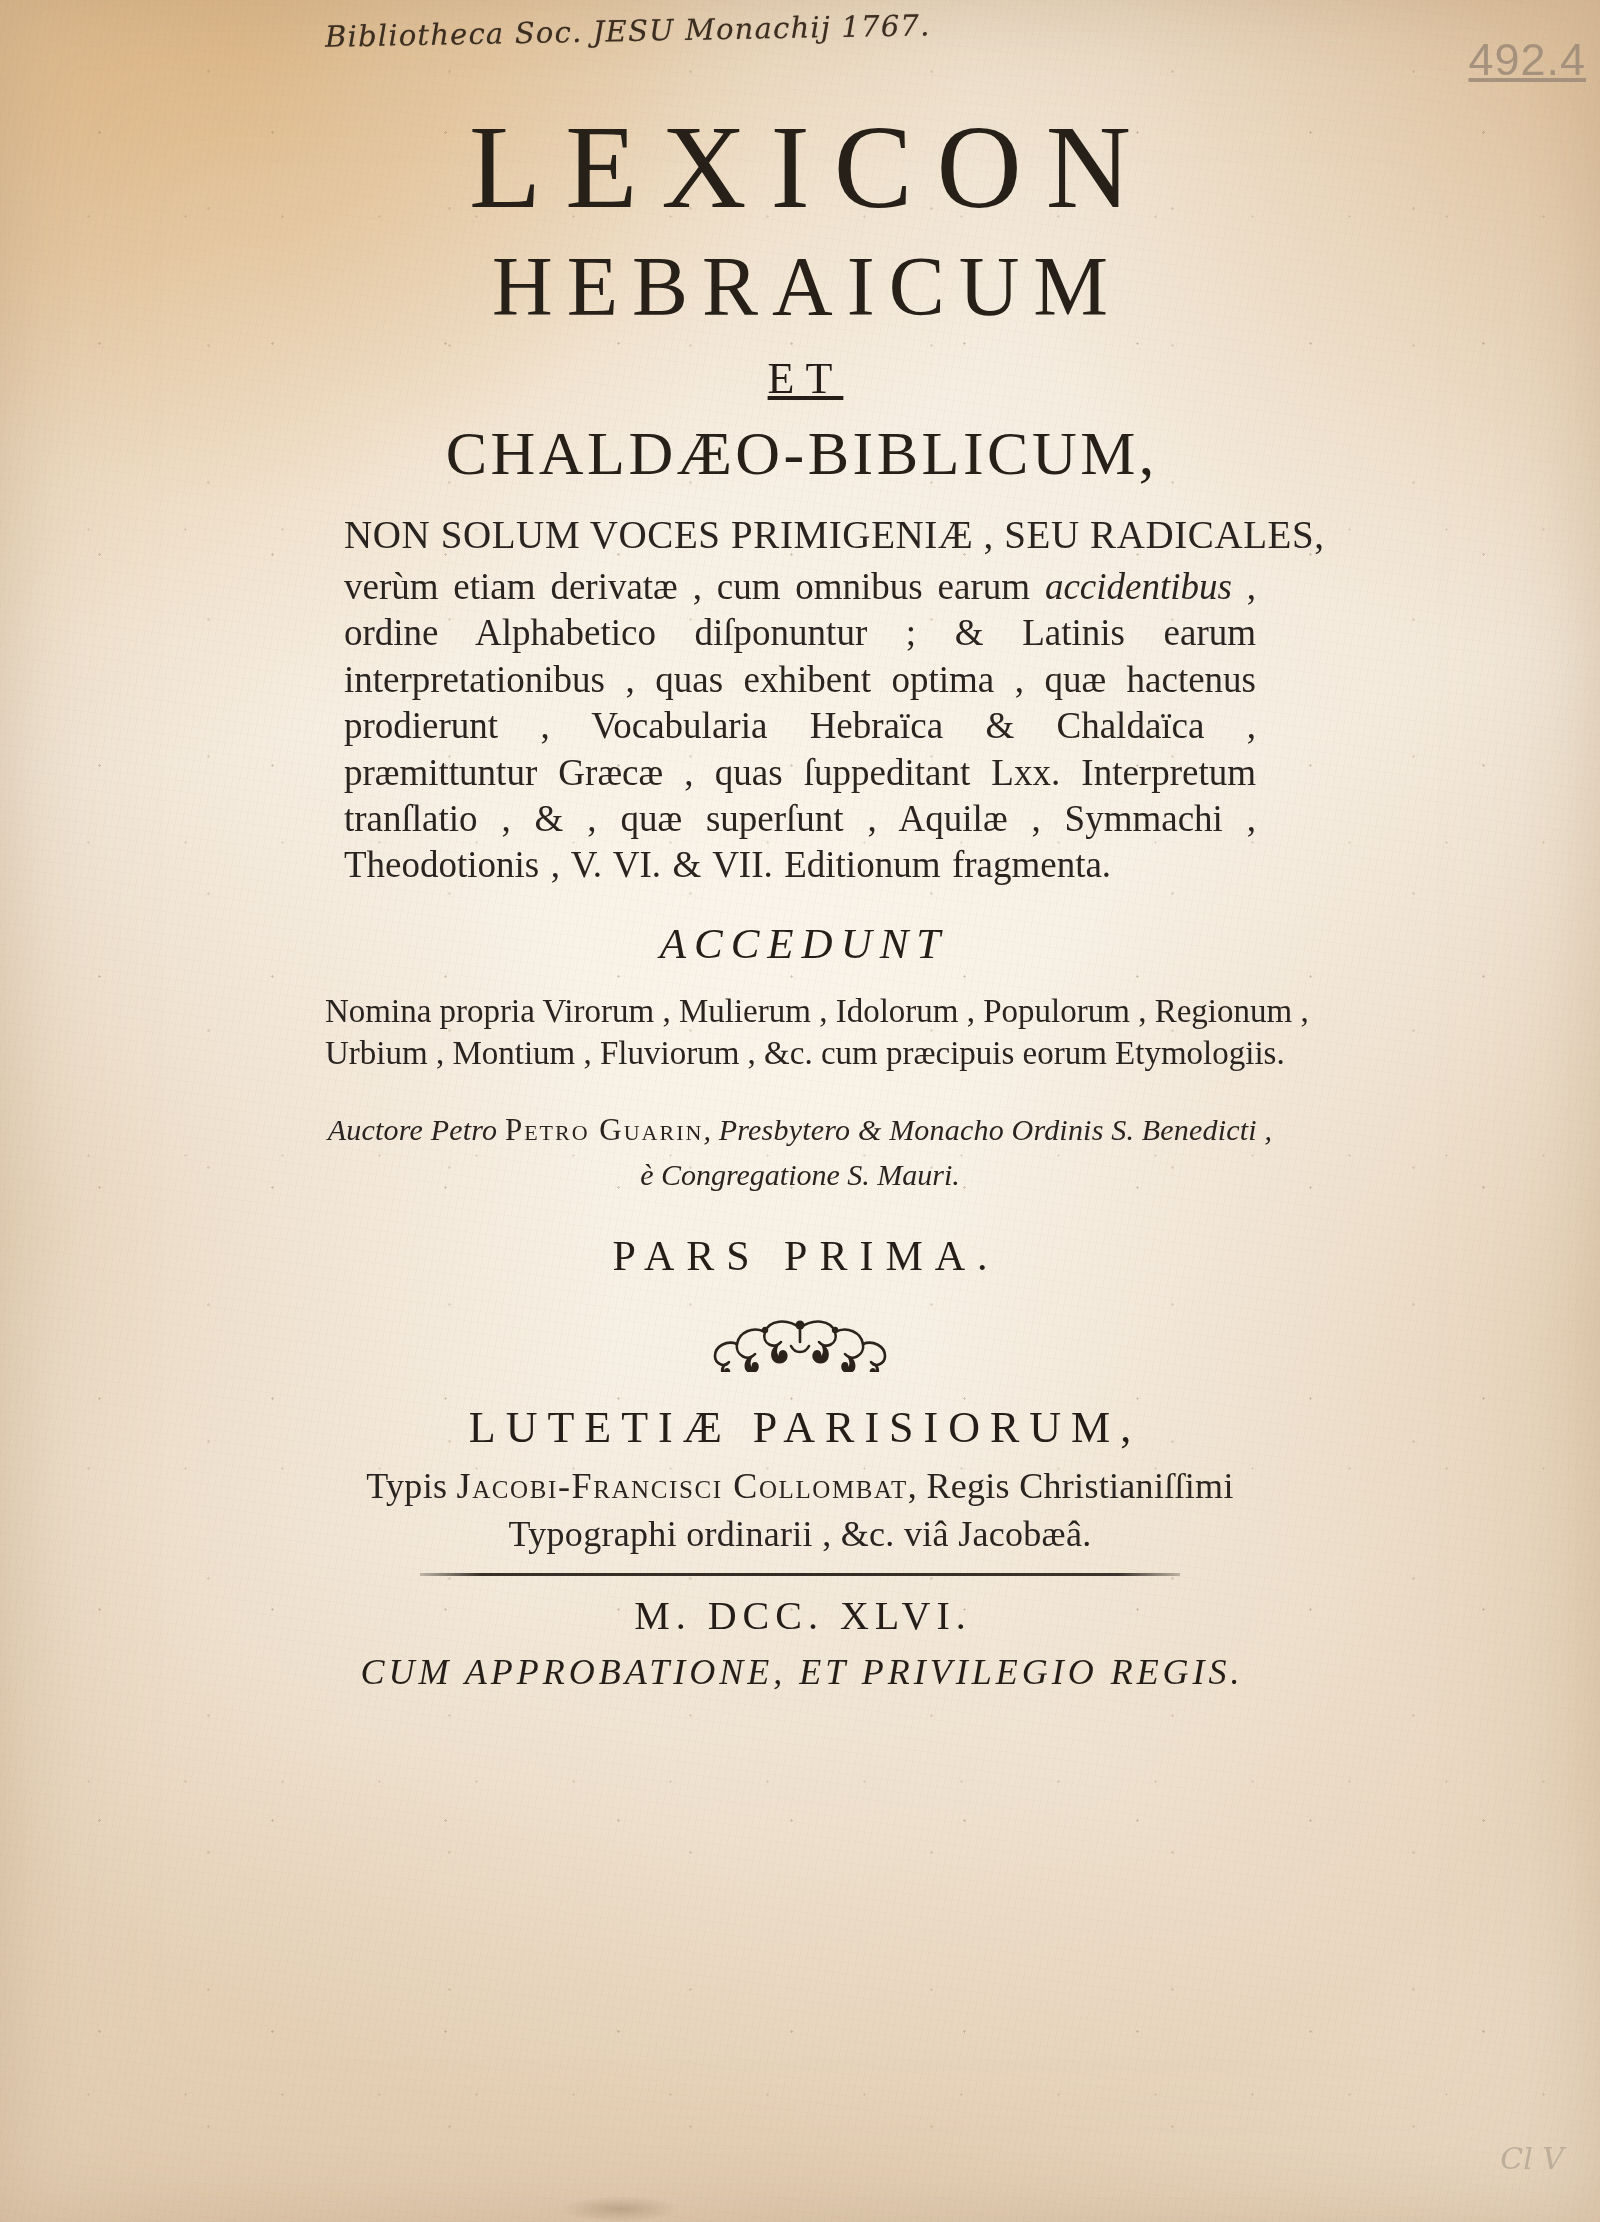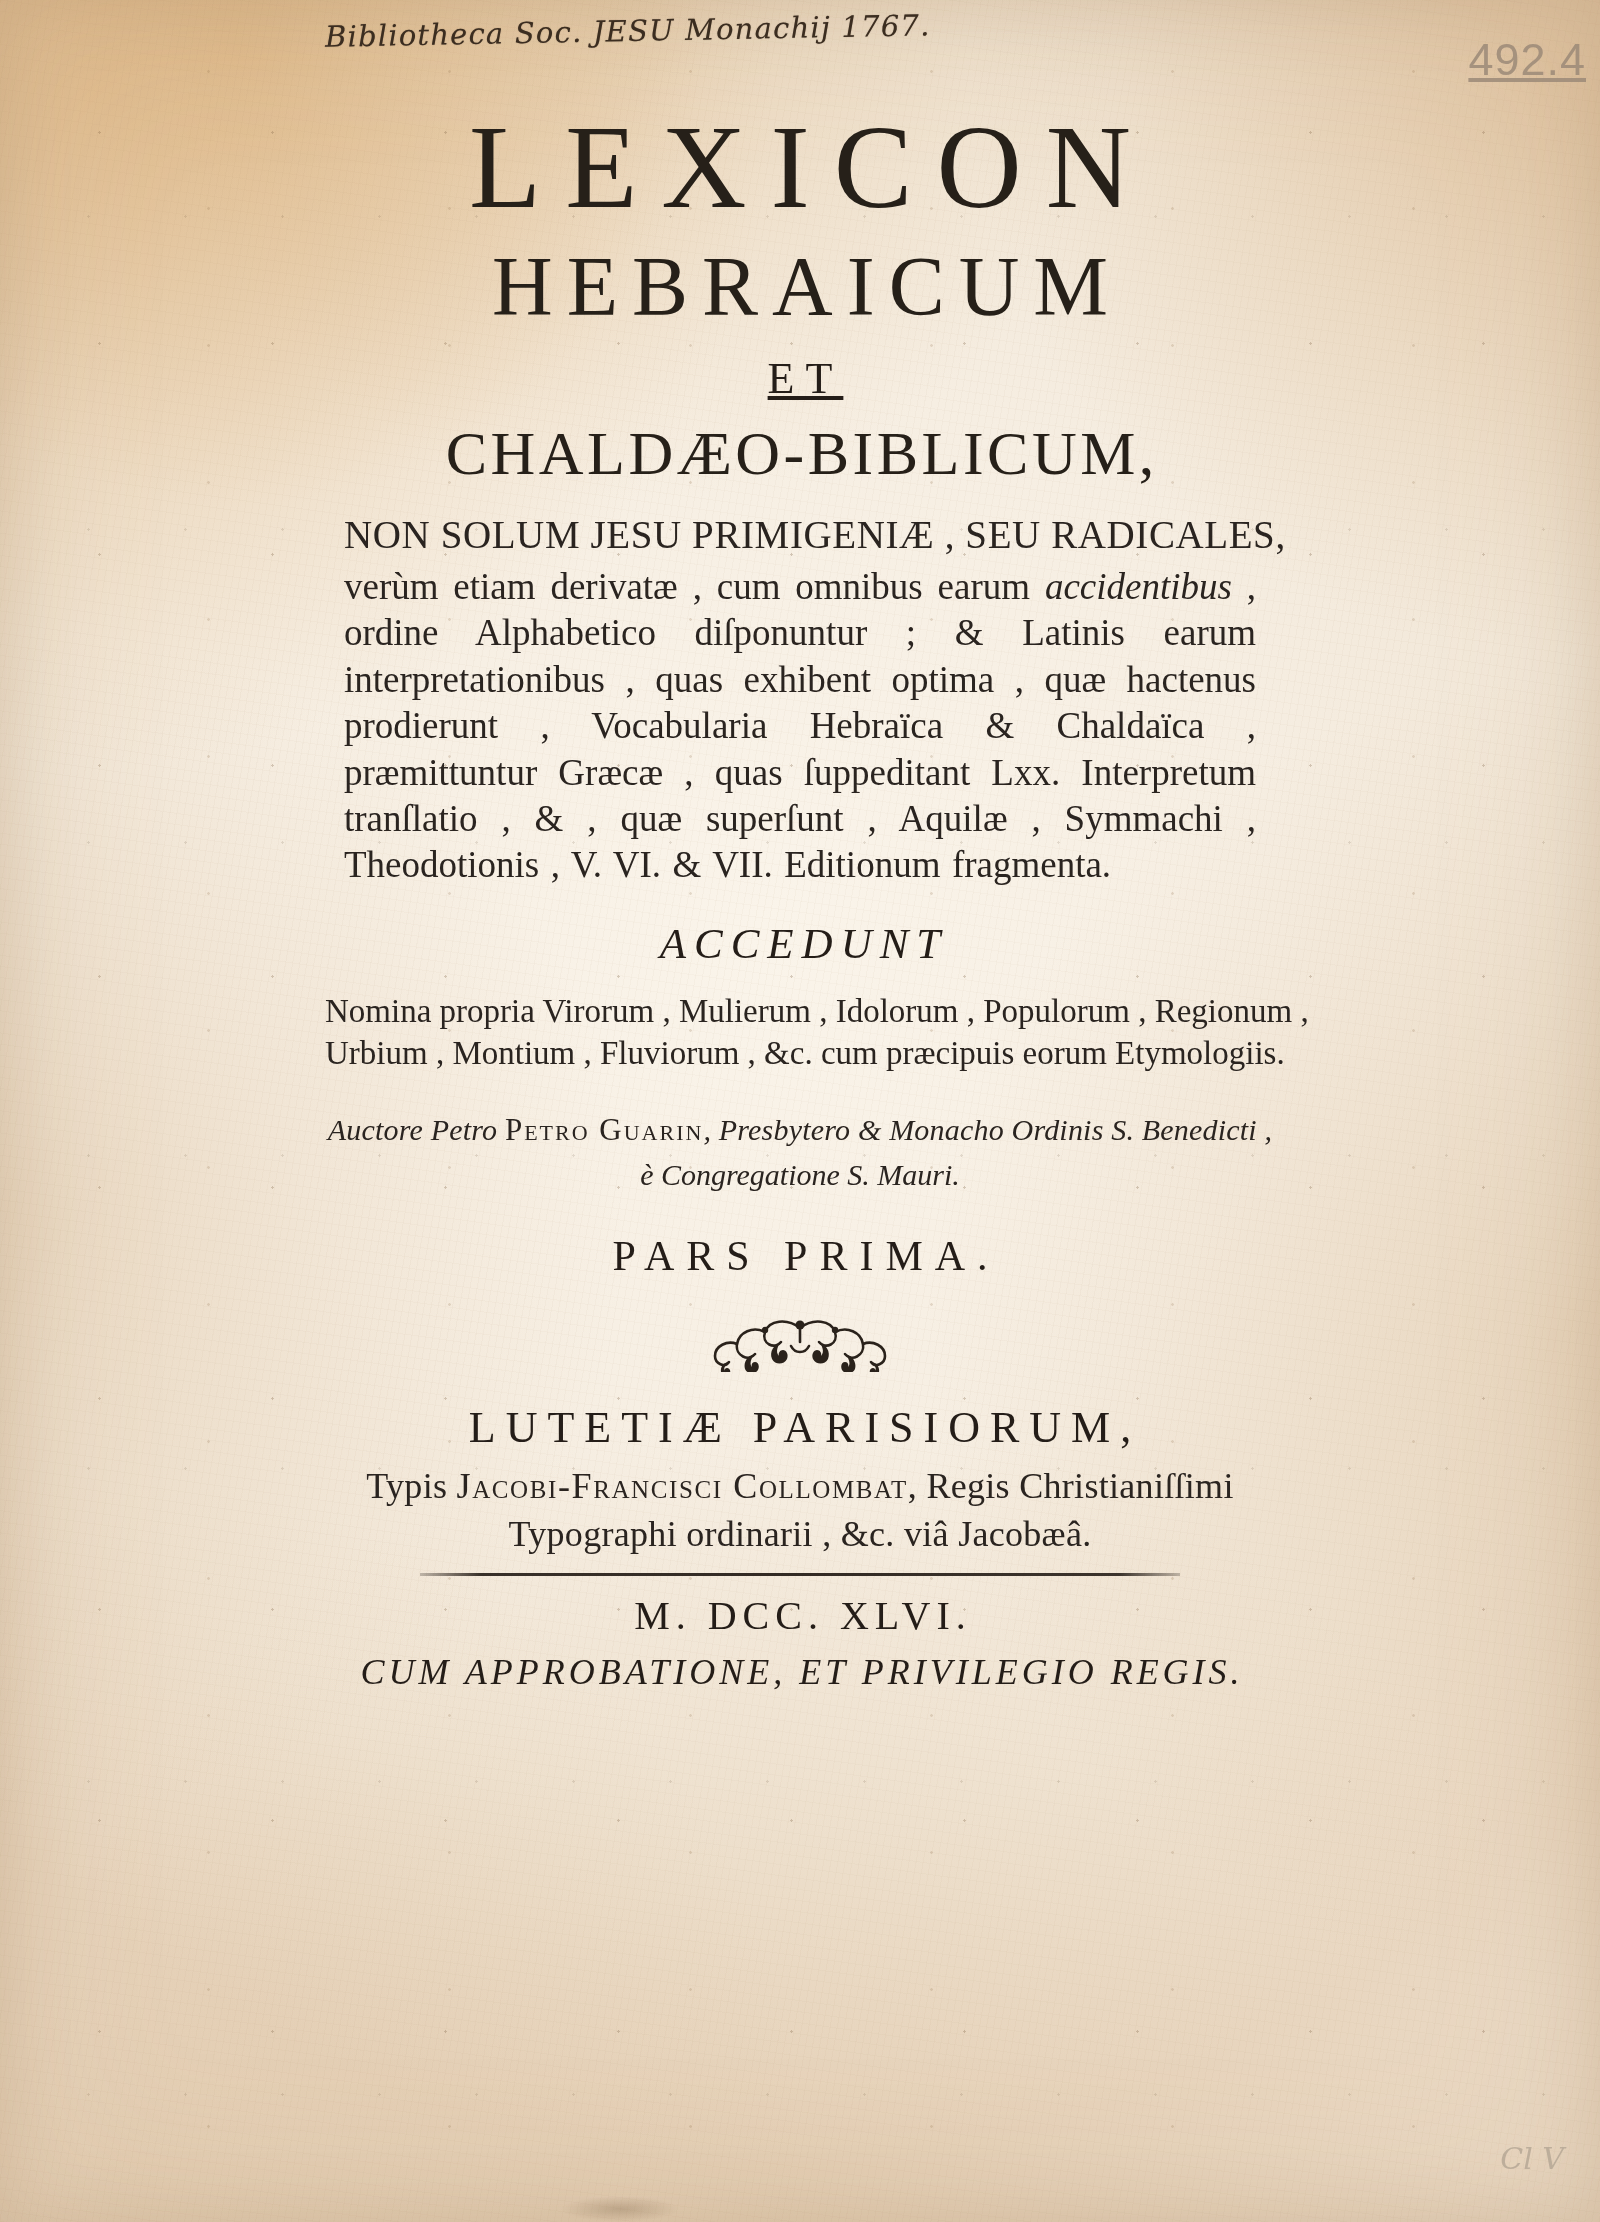--- a/index.html
+++ b/index.html
@@ -299,21 +299,21 @@
     <div class="t-lexicon ink">LEXICON</div>
 
     <div class="t-hebraicum ink">HEBRAICUM</div>
 
     <div class="t-et ink">ET</div>
 
     <div class="t-chaldaeo ink">CHALDÆO-BIBLICUM,</div>
 
 
     <div class="body-block">
-      <div class="caps-line">NON SOLUM JESU PRIMIGENIÆ , SEU RADICALES,</div>
+      <div class="caps-line">NON SOLUM VOCES PRIMIGENIÆ , SEU RADICALES,</div>
       <p><span>verùm etiam derivatæ , cum omnibus earum </span><span class="it">accidentibus</span><span> , ordine Alphabetico diſponuntur ; &amp; Latinis earum interpretationibus , quas exhibent optima , quæ hactenus prodierunt , Vocabularia Hebraïca &amp; Chaldaïca , præmittuntur Græcæ , quas ſuppeditant Lxx. Interpretum tranſlatio , &amp; , quæ superſunt , Aquilæ , Symmachi , Theodotionis , V. VI. &amp; VII. Editionum fragmenta.</span></p>
     </div>
 
     <div class="accedunt ink">ACCEDUNT</div>
 
     <div class="accedunt-body">
       <div>Nomina propria Virorum , Mulierum , Idolorum , Populorum , Regionum ,</div>
       <div>Urbium , Montium , Fluviorum , &amp;c. cum præcipuis eorum Etymologiis.</div>
     </div>
 

